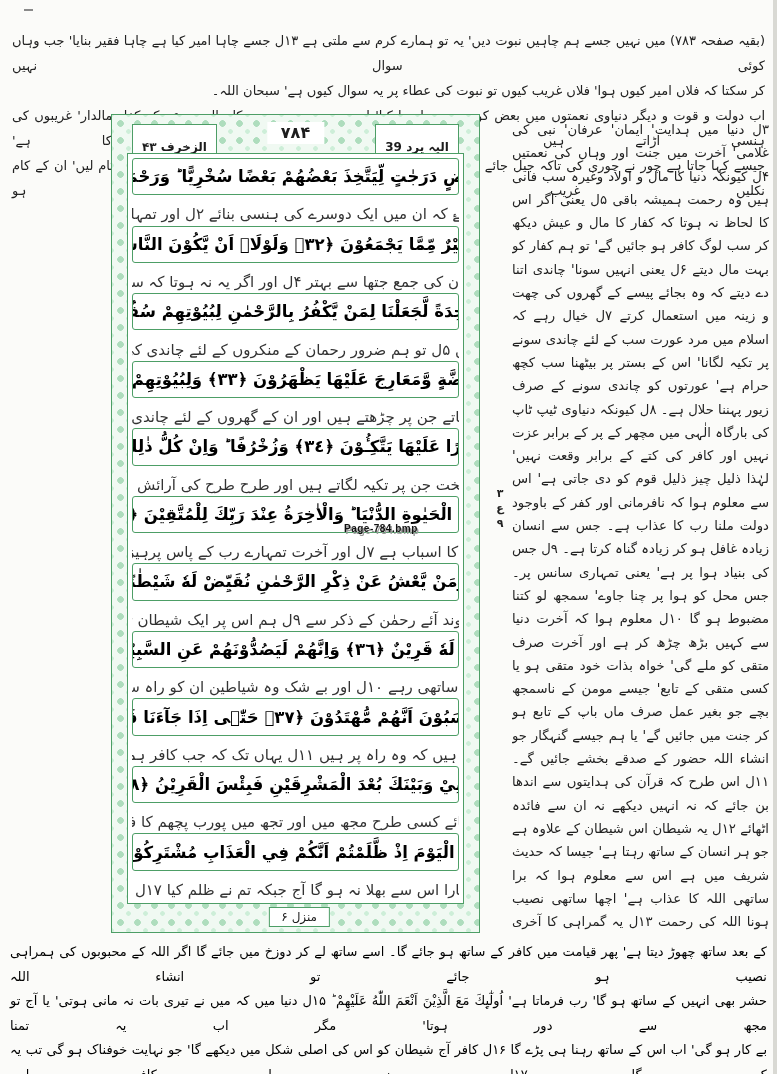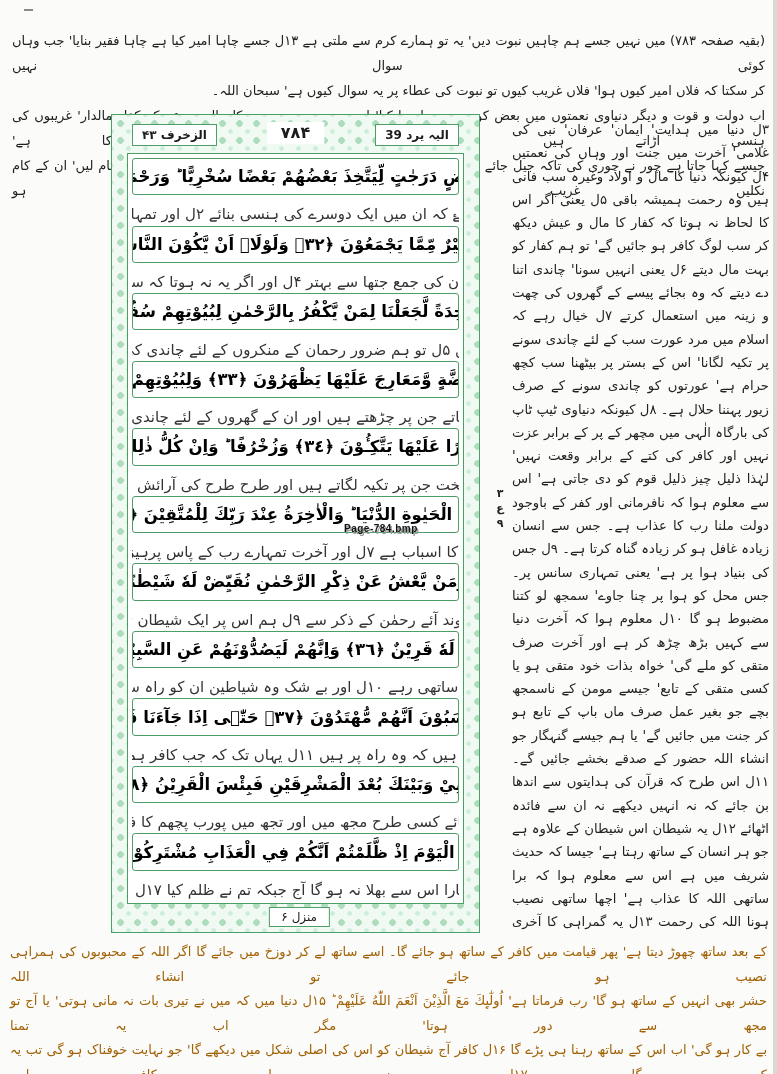--- a/index.html
+++ b/index.html
@@ -40,21 +40,21 @@
   .frame-inner{
     position:absolute;top:38px;bottom:28px;left:15px;right:15px;
     border:1px solid #4d9e66;background:#ffffff;
     display:flex;flex-direction:column;
     padding:3px 4px;box-sizing:border-box;
   }
   .hdr-box{
     position:absolute;top:9px;
     background:#fff;border:1px solid #4d9e66;
     font-size:12px;font-weight:bold;
-    padding:2px 9px;line-height:16px;white-space:nowrap;
+    padding:14px 9px;line-height:16px;white-space:nowrap;
   }
   .hdr-juz{right:20px;}
   .hdr-surah{left:20px;}
   .hdr-page{
     position:absolute;top:7px;left:50%;transform:translateX(-50%);
     background:#fff;font-size:16px;font-weight:bold;
     padding:1px 14px;line-height:20px;letter-spacing:2px;
   }
   .manzil-box{
     position:absolute;bottom:5px;left:50%;transform:translateX(-44%);
@@ -94,21 +94,21 @@
   .side-col{
     position:absolute;top:118px;left:512px;right:8px;height:818px;
     font-size:13.2px;line-height:23.3px;
     text-align:justify;color:#222;overflow:hidden;
   }
 
   
   .bottom-note{position:absolute;top:940px;right:10px;left:10px;}
   .bottom-note .line{
     font-size:13px;line-height:24.5px;
-    text-align:justify;text-align-last:justify;color:#a16207;
+    text-align:justify;text-align-last:justify;color:#000000;
   }
 </style>
 </head>
 <body>
 
 <div class="scan-edge"></div>
 <div class="artifact"></div>
 
 <div class="top-note">
   <div class="line">(بقیہ صفحہ ۷۸۳) میں نہیں جسے ہم چاہیں نبوت دیں' یہ تو ہمارے کرم سے ملتی ہے ۱۳ل جسے چاہا امیر کیا ہے چاہا فقیر بنایا' جب وہاں کوئی سوال نہیں</div>

